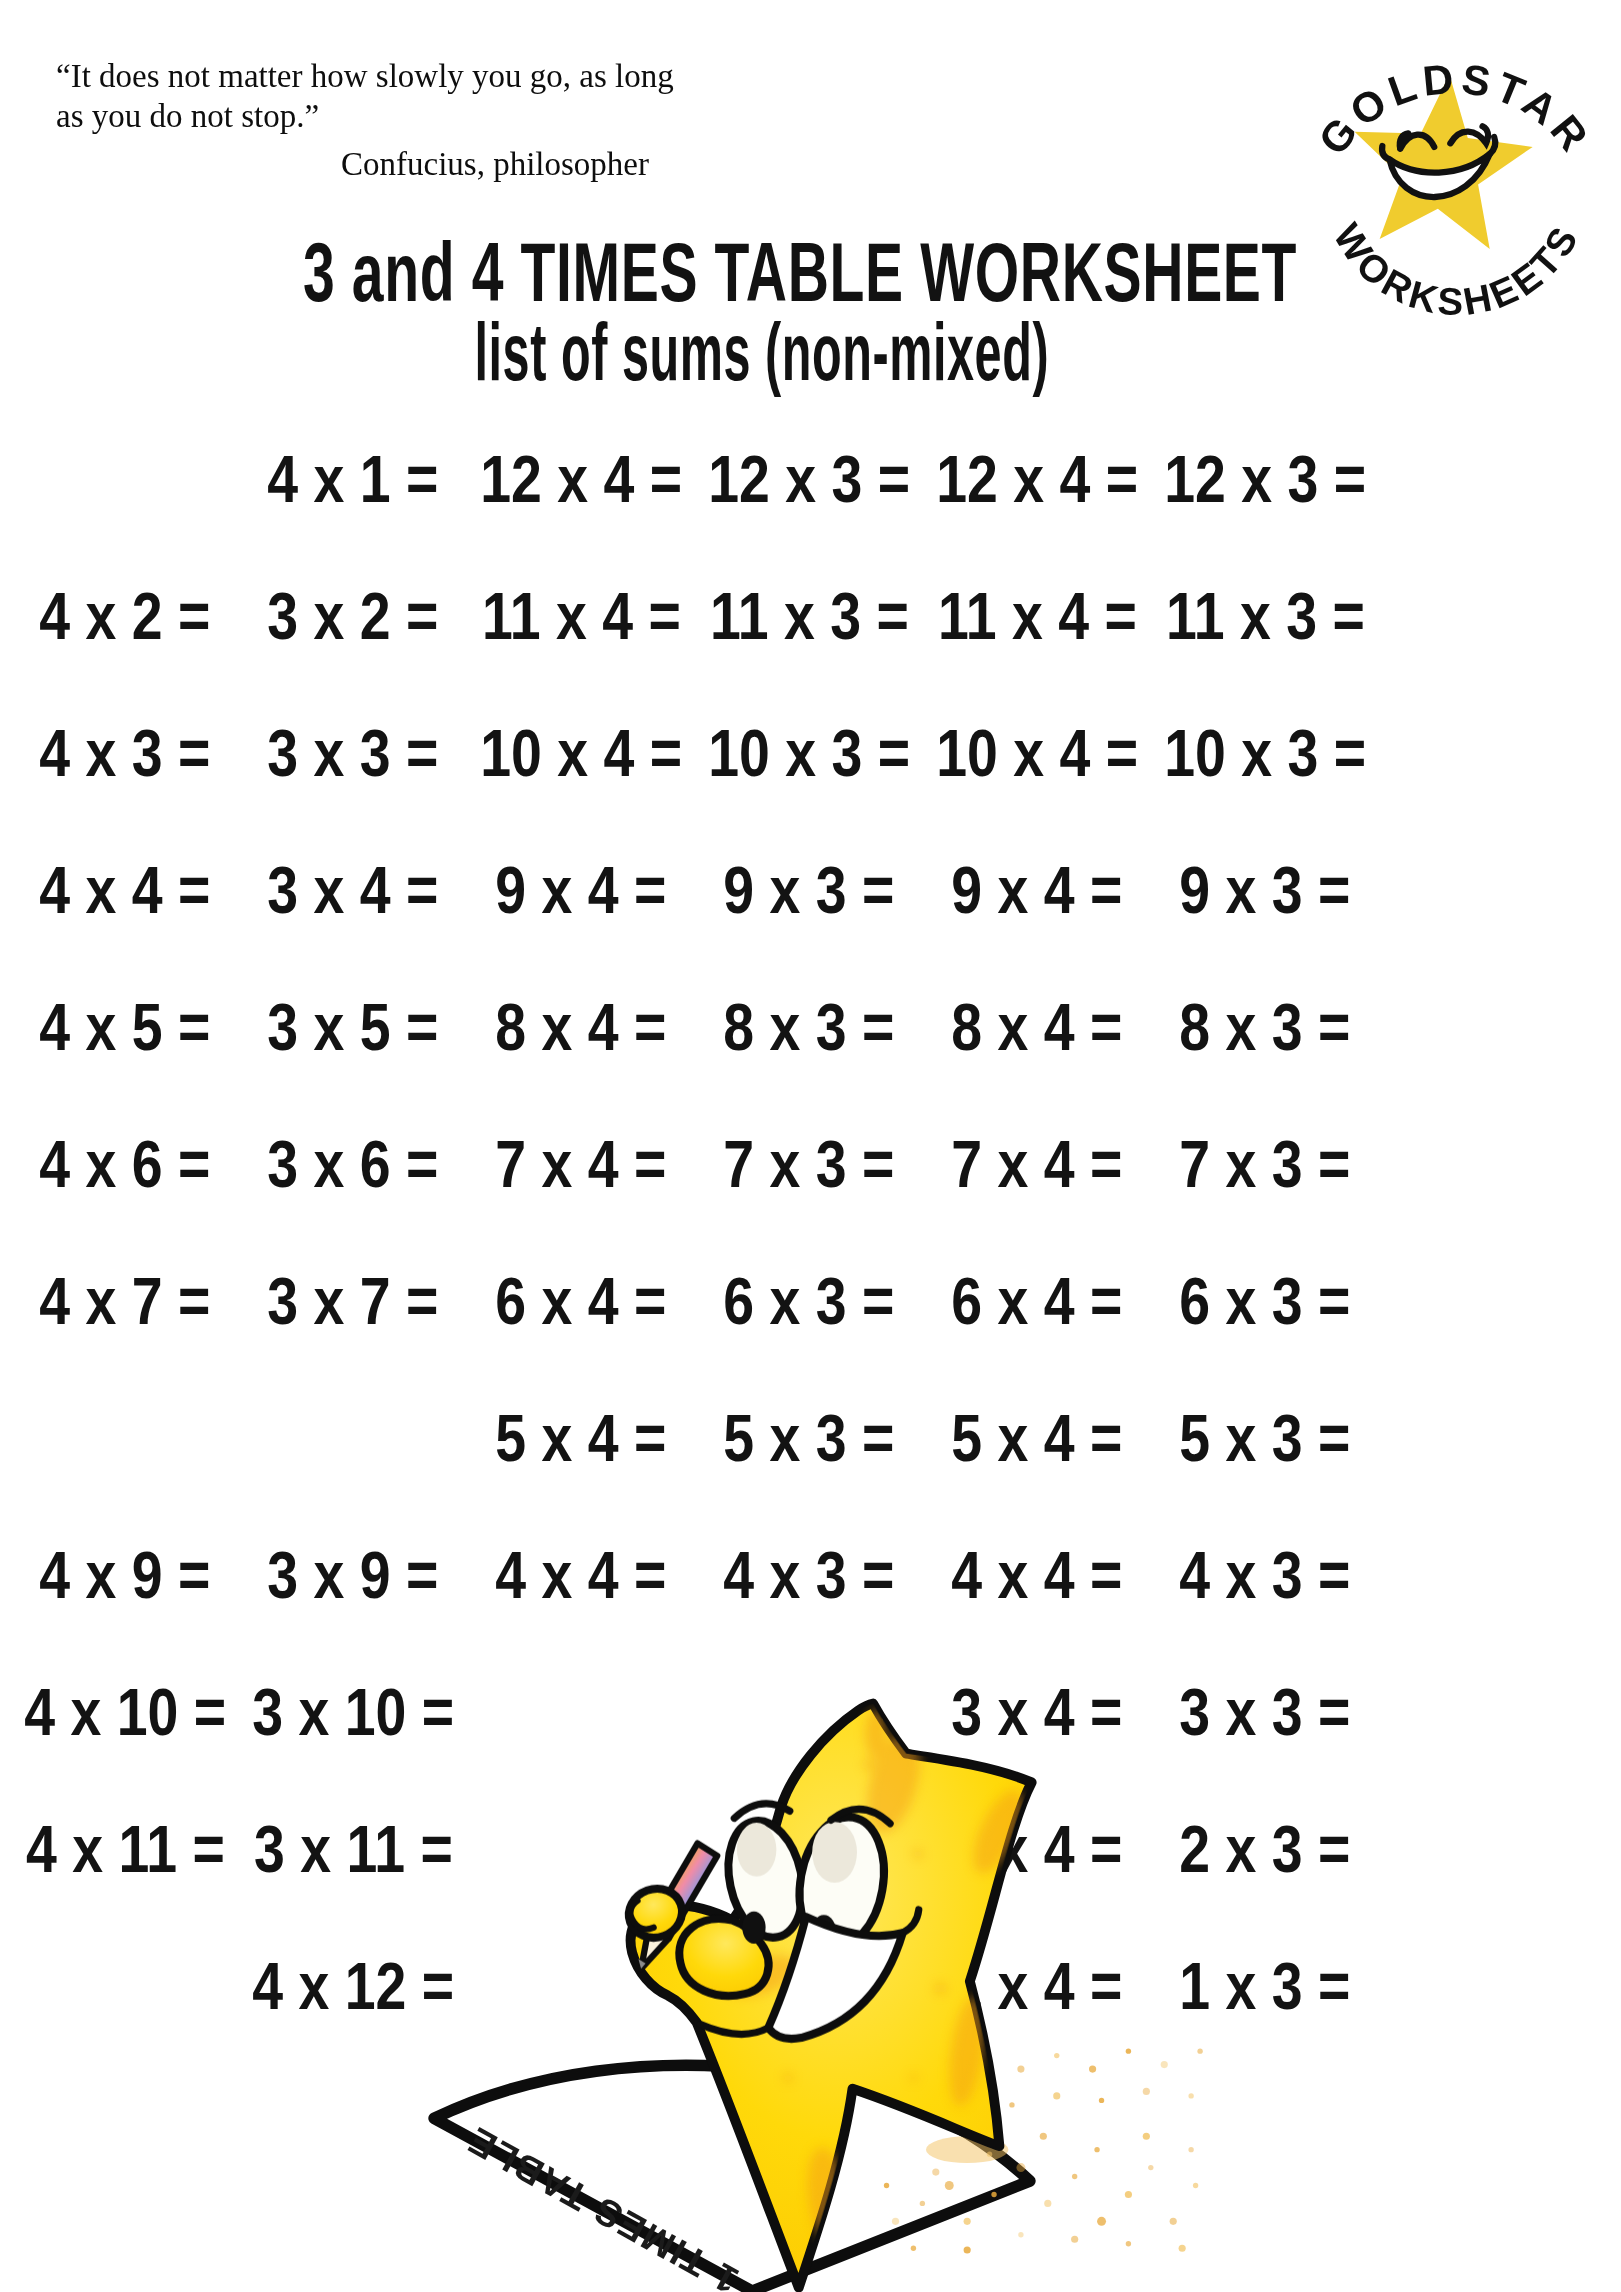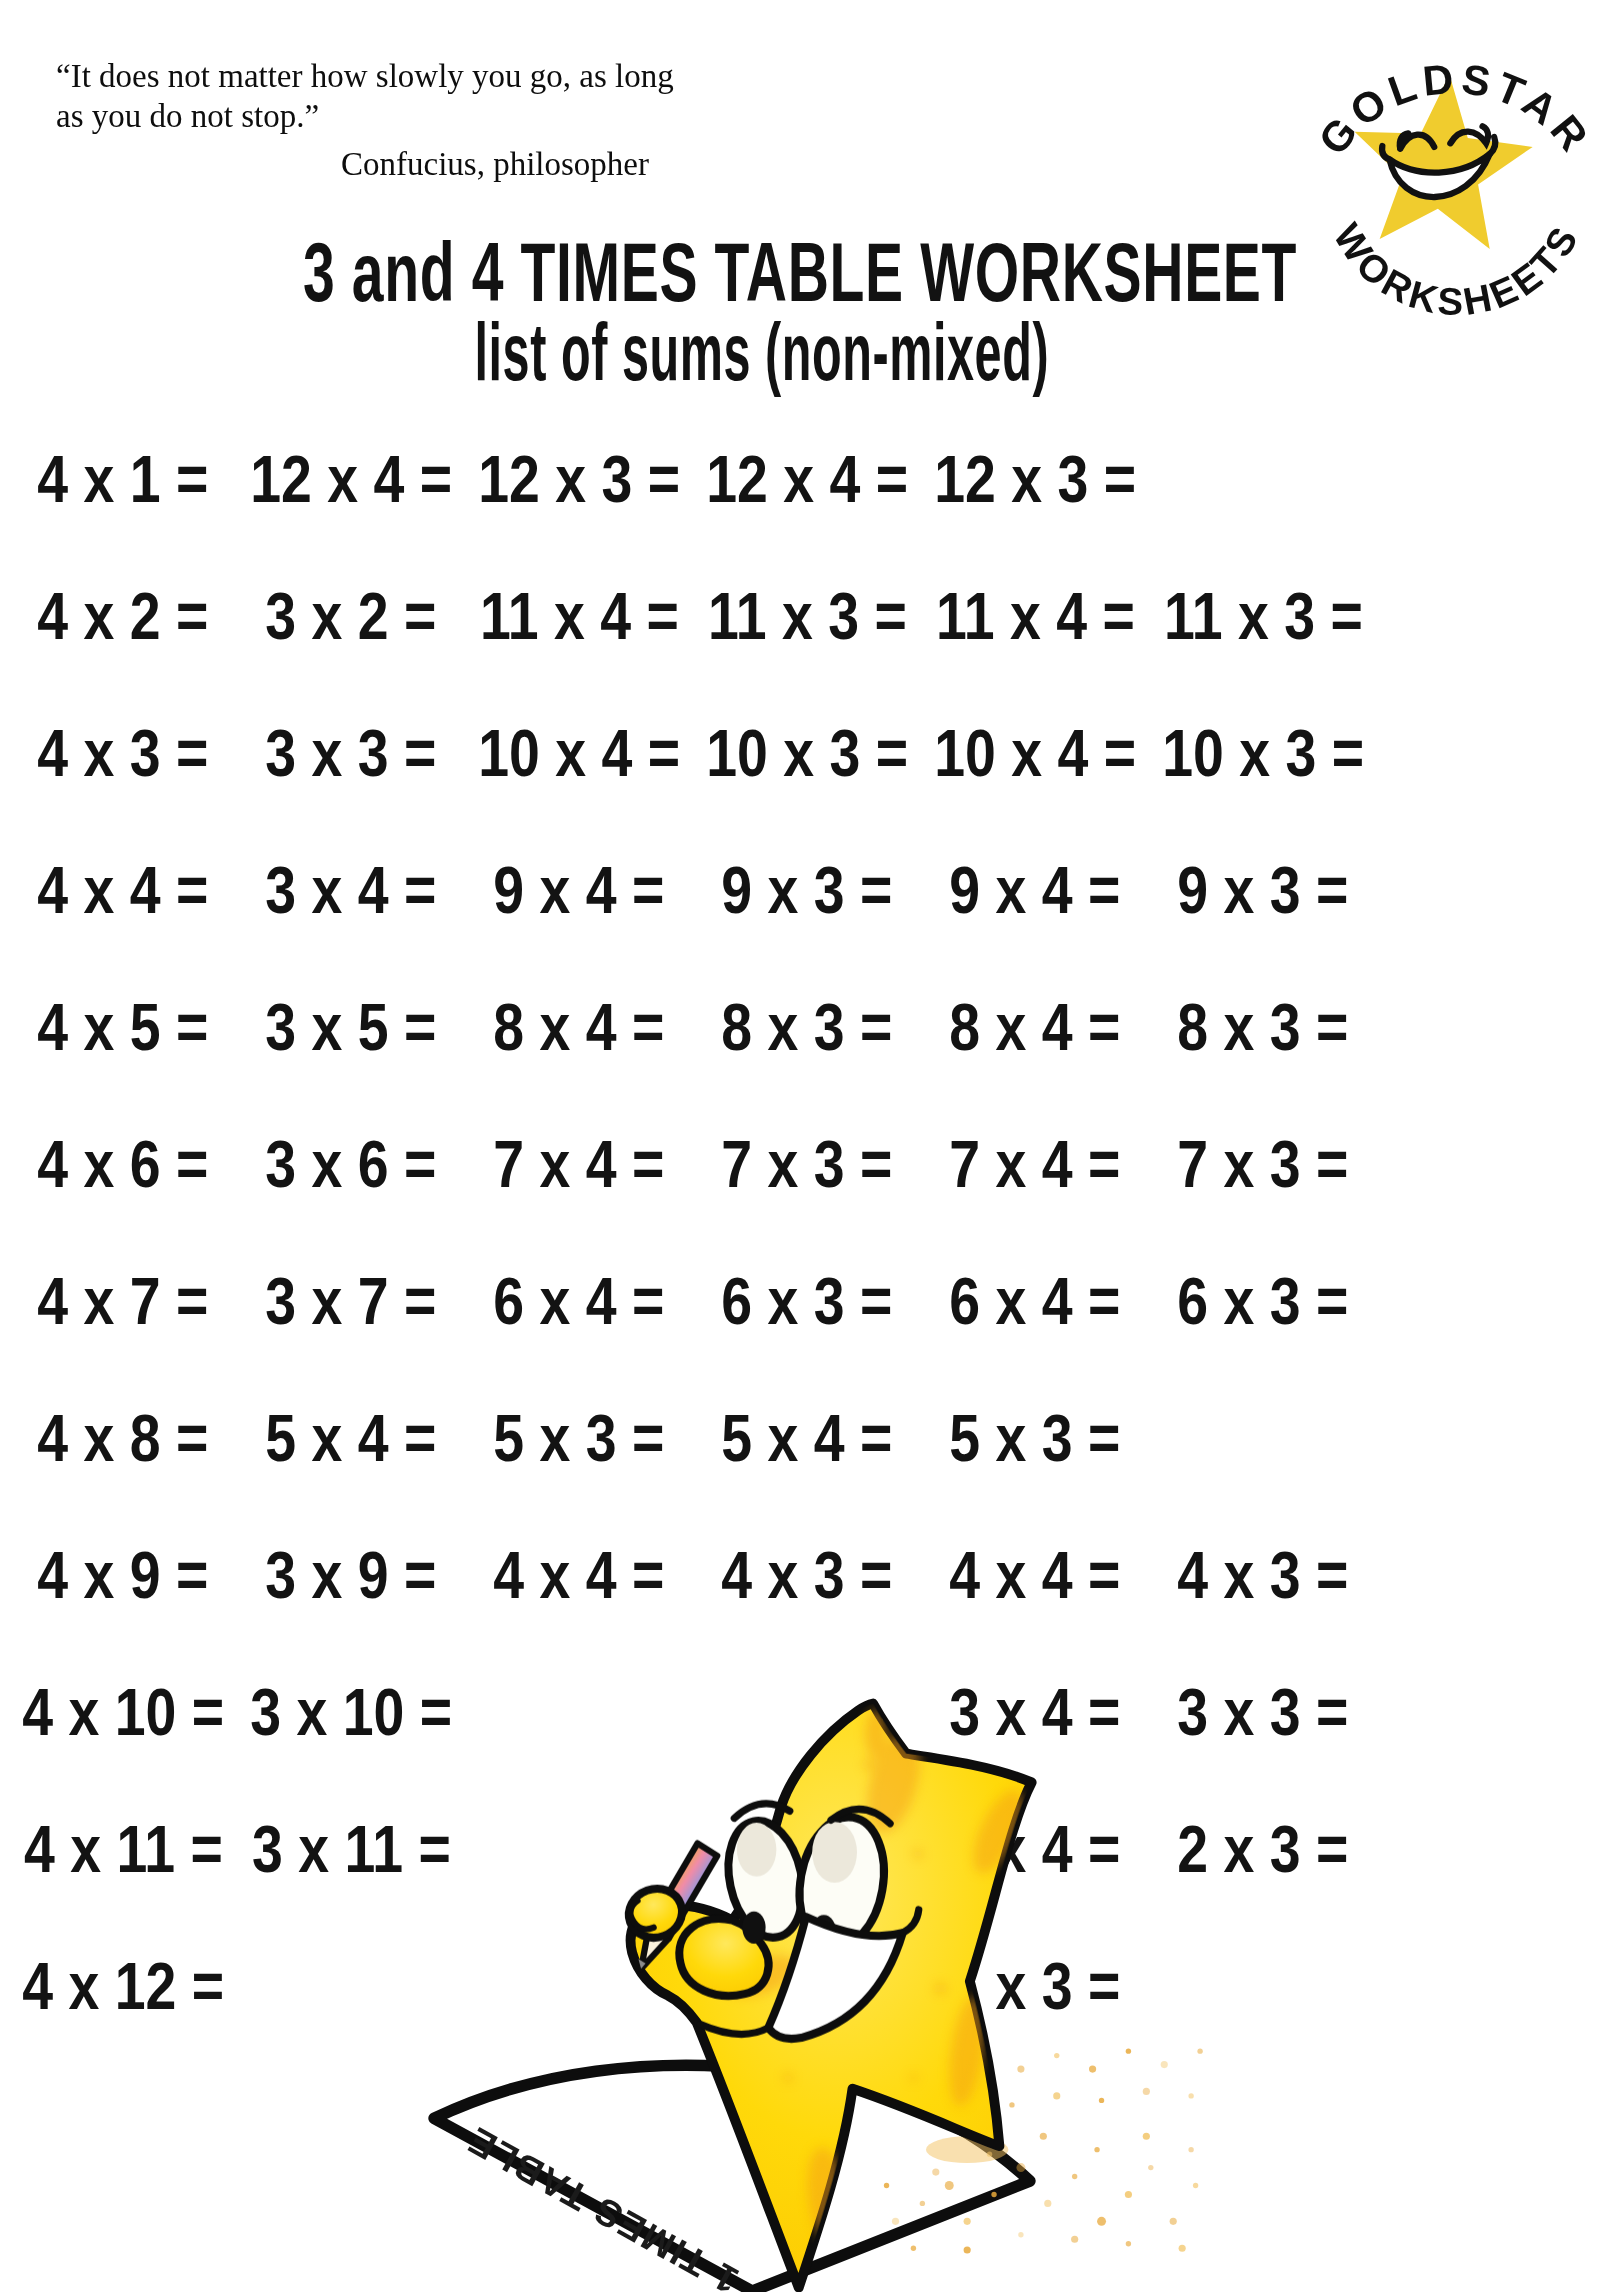--- a/index.html
+++ b/index.html
@@ -16,21 +16,21 @@
   .quote .attr b{font-weight:normal;}
   
   .title-wrap{position:absolute;width:1621px;text-align:center;white-space:nowrap;color:#121212;}
   .squeeze{display:inline-block;transform-origin:50% 50%;}
   #title1{top:224px;left:-10.7px;}
   #title1 .squeeze{font-size:84px;font-weight:bold;transform:scaleX(.68);letter-spacing:0.9px;}
   #title2{top:306px;left:-49px;}
   #title2 .squeeze{font-size:81px;font-weight:bold;transform:scaleX(.60);letter-spacing:0.9px;}
   
   .grid{position:absolute;left:9px;top:410px;width:1370px;}
-  .prow{display:flex;height:137px;align-items:center;}
+  .prow{display:flex;height:137px;align-items:center;justify-content:flex-end;}
   .pcell{width:228px;display:flex;justify-content:center;align-items:center;}
   .pcell span{
     font-weight:bold;font-size:66px;white-space:nowrap;color:#131313;
     display:inline-block;transform:scaleX(.84);transform-origin:50% 50%;
   }
   
   #logo{position:absolute;left:1300px;top:7.2px;}
   #mascot{position:absolute;left:340px;top:1648px;}
 </style>
 </head>
@@ -202,23 +202,20 @@
         <span>6 x 3 =</span>
       </div>
       <div class="pcell">
         <span>6 x 4 =</span>
       </div>
       <div class="pcell">
         <span>6 x 3 =</span>
       </div>
     </div>
     <div class="prow">
-      <div class="pcell">
-        <span>4 x 8 =</span>
-      </div>
       <div class="pcell">
         <span>5 x 4 =</span>
       </div>
       <div class="pcell">
         <span>5 x 3 =</span>
       </div>
       <div class="pcell">
         <span>5 x 4 =</span>
       </div>
       <div class="pcell">

